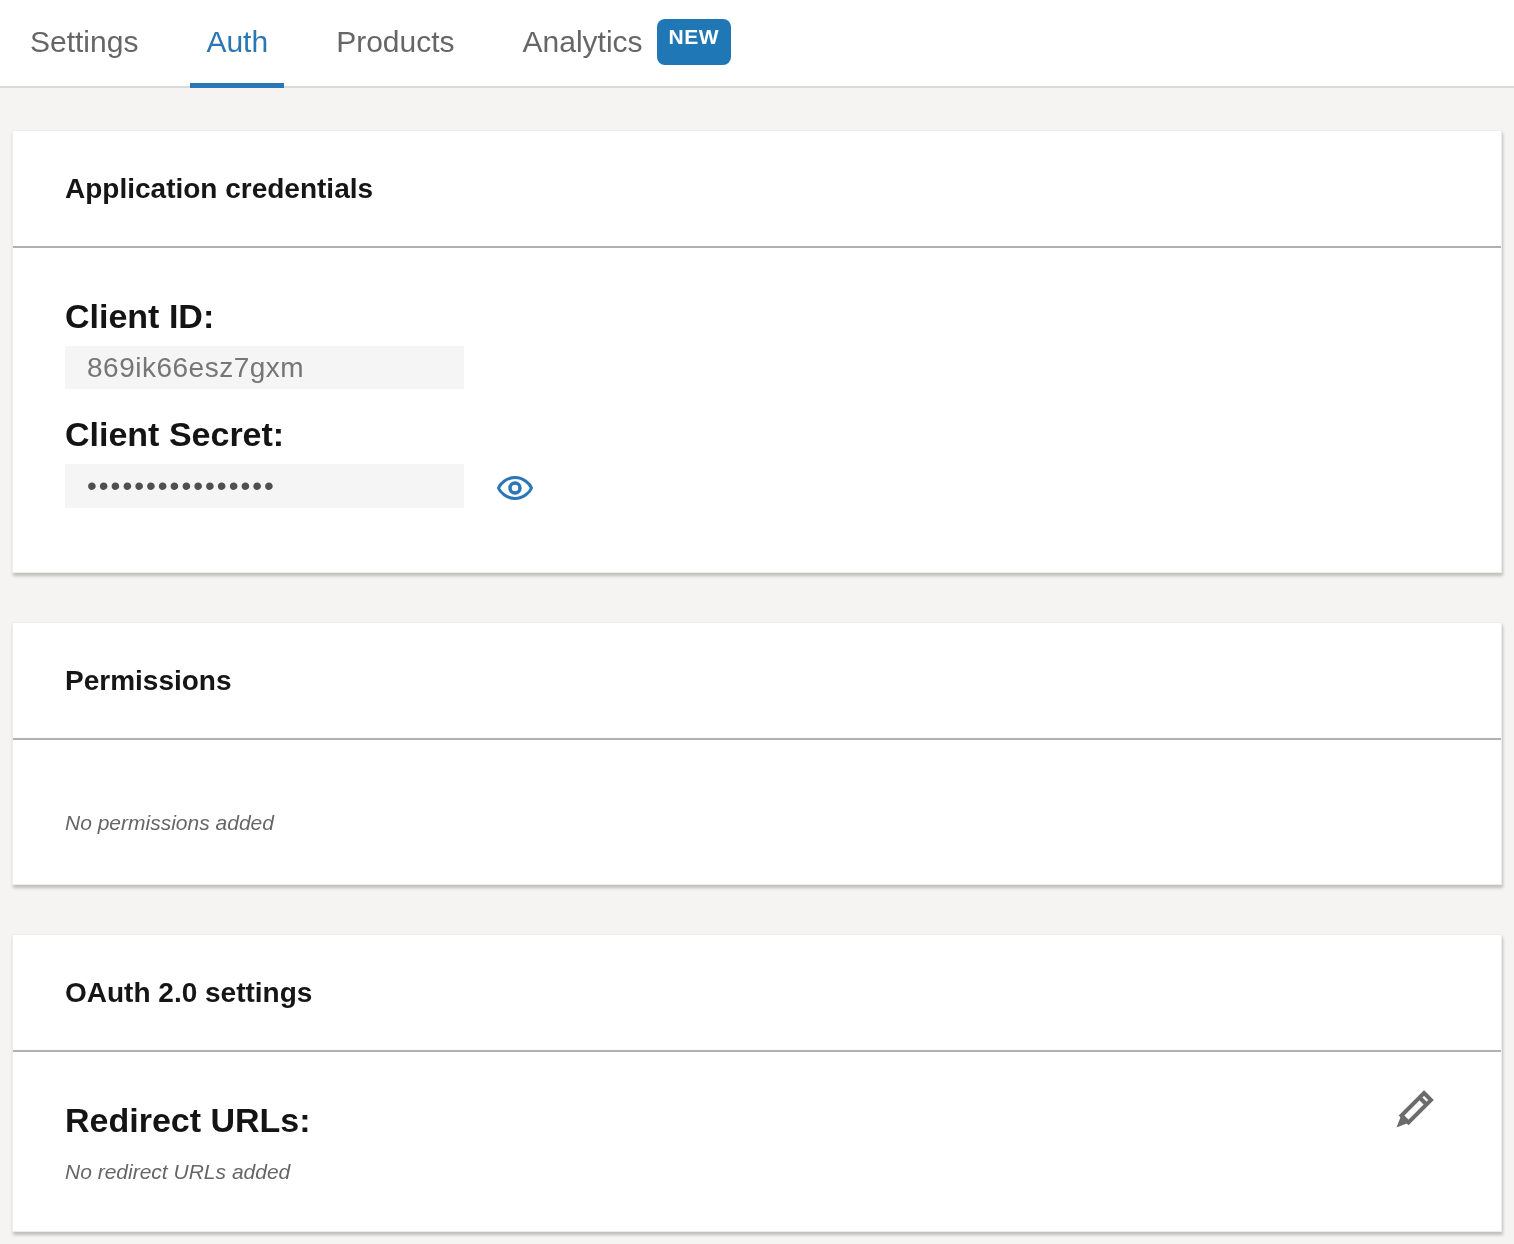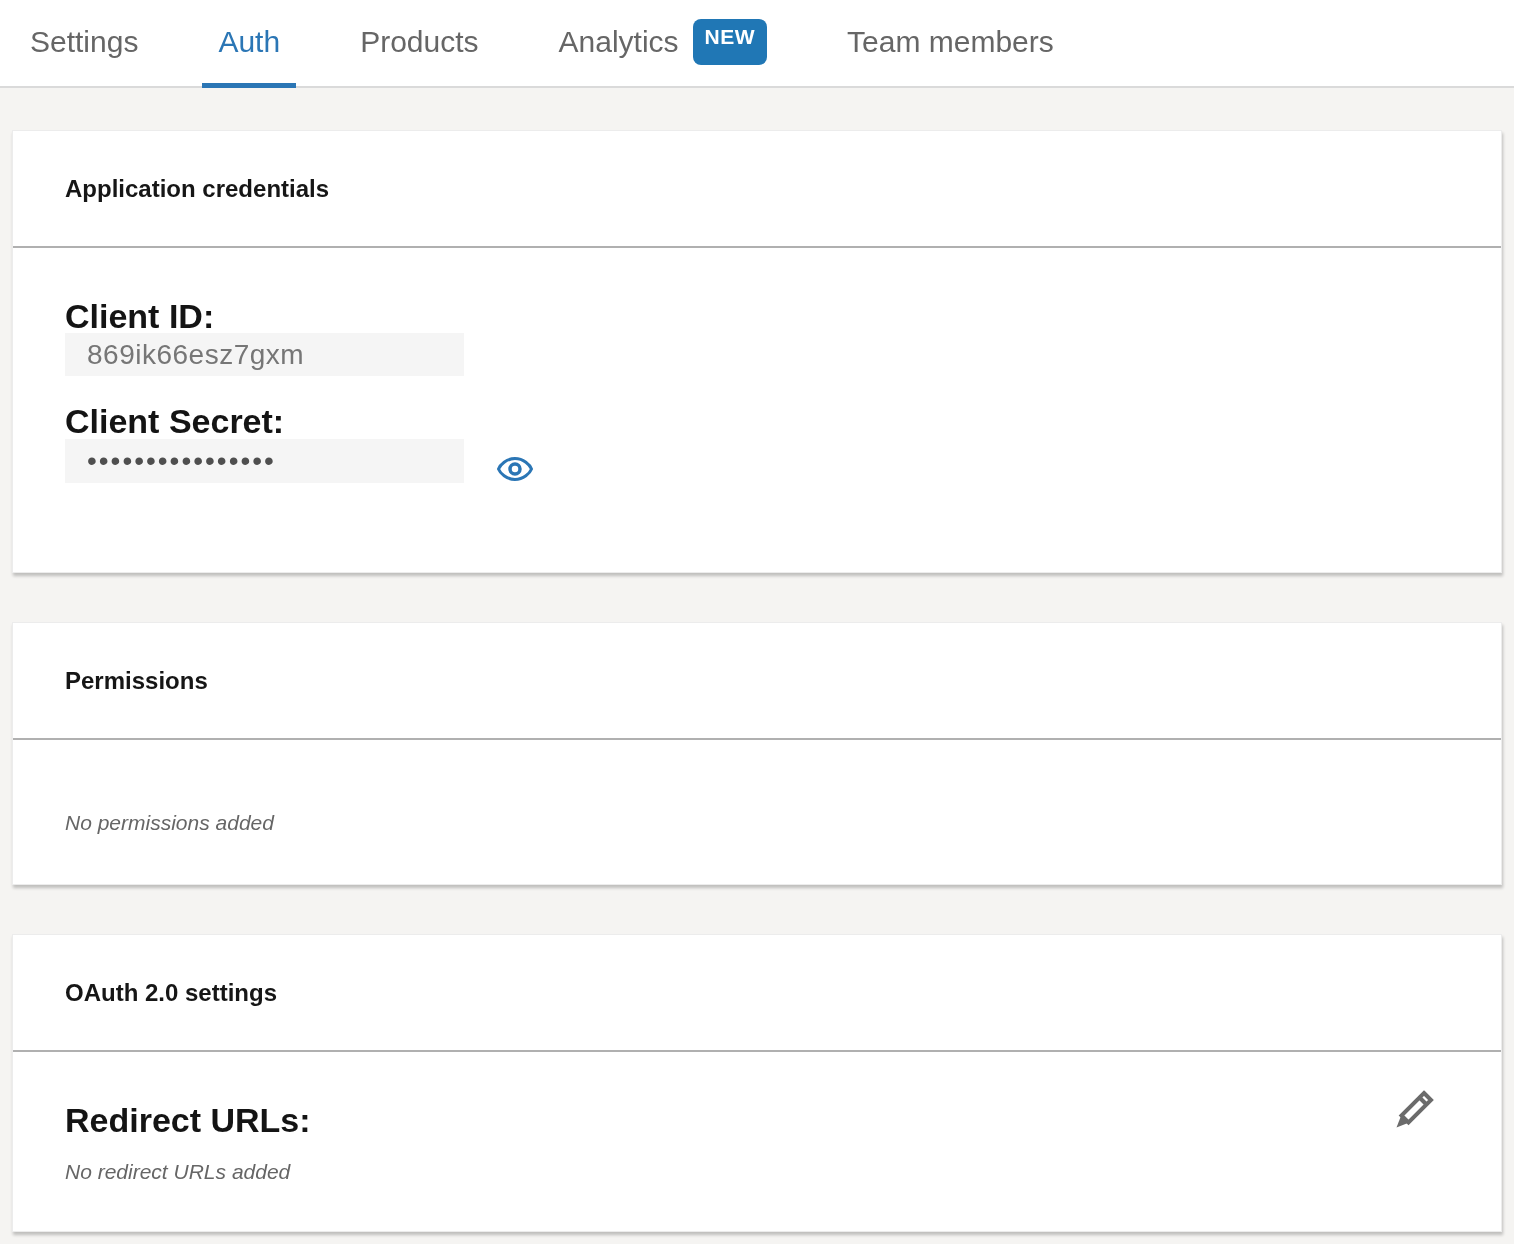--- a/index.html
+++ b/index.html
@@ -12,21 +12,21 @@
   }
 
   
   .tabbar {
     background: #ffffff;
     height: 88px;
     border-bottom: 2px solid #dadada;
     display: flex;
     align-items: stretch;
     padding-left: 14px;
-    gap: 48px;
+    gap: 36px;
   }
   .tab {
     display: flex;
     align-items: center;
     gap: 14px;
     padding: 0 16px;
     font-size: 30px;
     color: #666666;
     border-bottom: 5px solid transparent;
     margin-bottom: -2px;
@@ -60,42 +60,42 @@
   .card-oauth       { margin-top: 49px; height: 298px; }
 
   .card > header {
     height: 117px;
     display: flex;
     align-items: center;
     padding: 0 52px;
     border-bottom: 2px solid #b0b0b0;
   }
   .card > header h2 {
-    font-size: 24px;
+    font-size: 28px;
     font-weight: 700;
     color: #161616;
     text-align: right;
   }
   .card-body { padding: 0 52px; position: relative; }
 
   .field-label {
     font-size: 34px;
     font-weight: 700;
     color: #141414;
     line-height: 32px;
   }
 
   .value-box {
     width: 399px;
     height: 43px;
     background: #f5f5f5;
     display: flex;
     align-items: center;
     padding: 0 22px;
-    margin-top: 1px;
+    margin-top: 14px;
     font-size: 28px;
     color: #767676;
     letter-spacing: 0.5px;
   }
   .value-box.dots {
     height: 44px;
     font-size: 28px;
     letter-spacing: 2px;
     color: #4f4f4f;
   }
@@ -141,23 +141,20 @@
   </div>
   <div class="tab active">
     <span>Auth</span>
   </div>
   <div class="tab">
     <span>Products</span>
   </div>
   <div class="tab">
     <span>Analytics</span>
     <span class="badge">NEW</span>
-  </div>
-  <div class="tab">
-    <span>Team members</span>
   </div>
 </nav>
 
 <section class="card card-credentials">
   <header>
     <h2>Application credentials</h2>
   </header>
   <div class="card-body">
     <div class="field-label">Client ID:</div>
     <div class="value-box">

